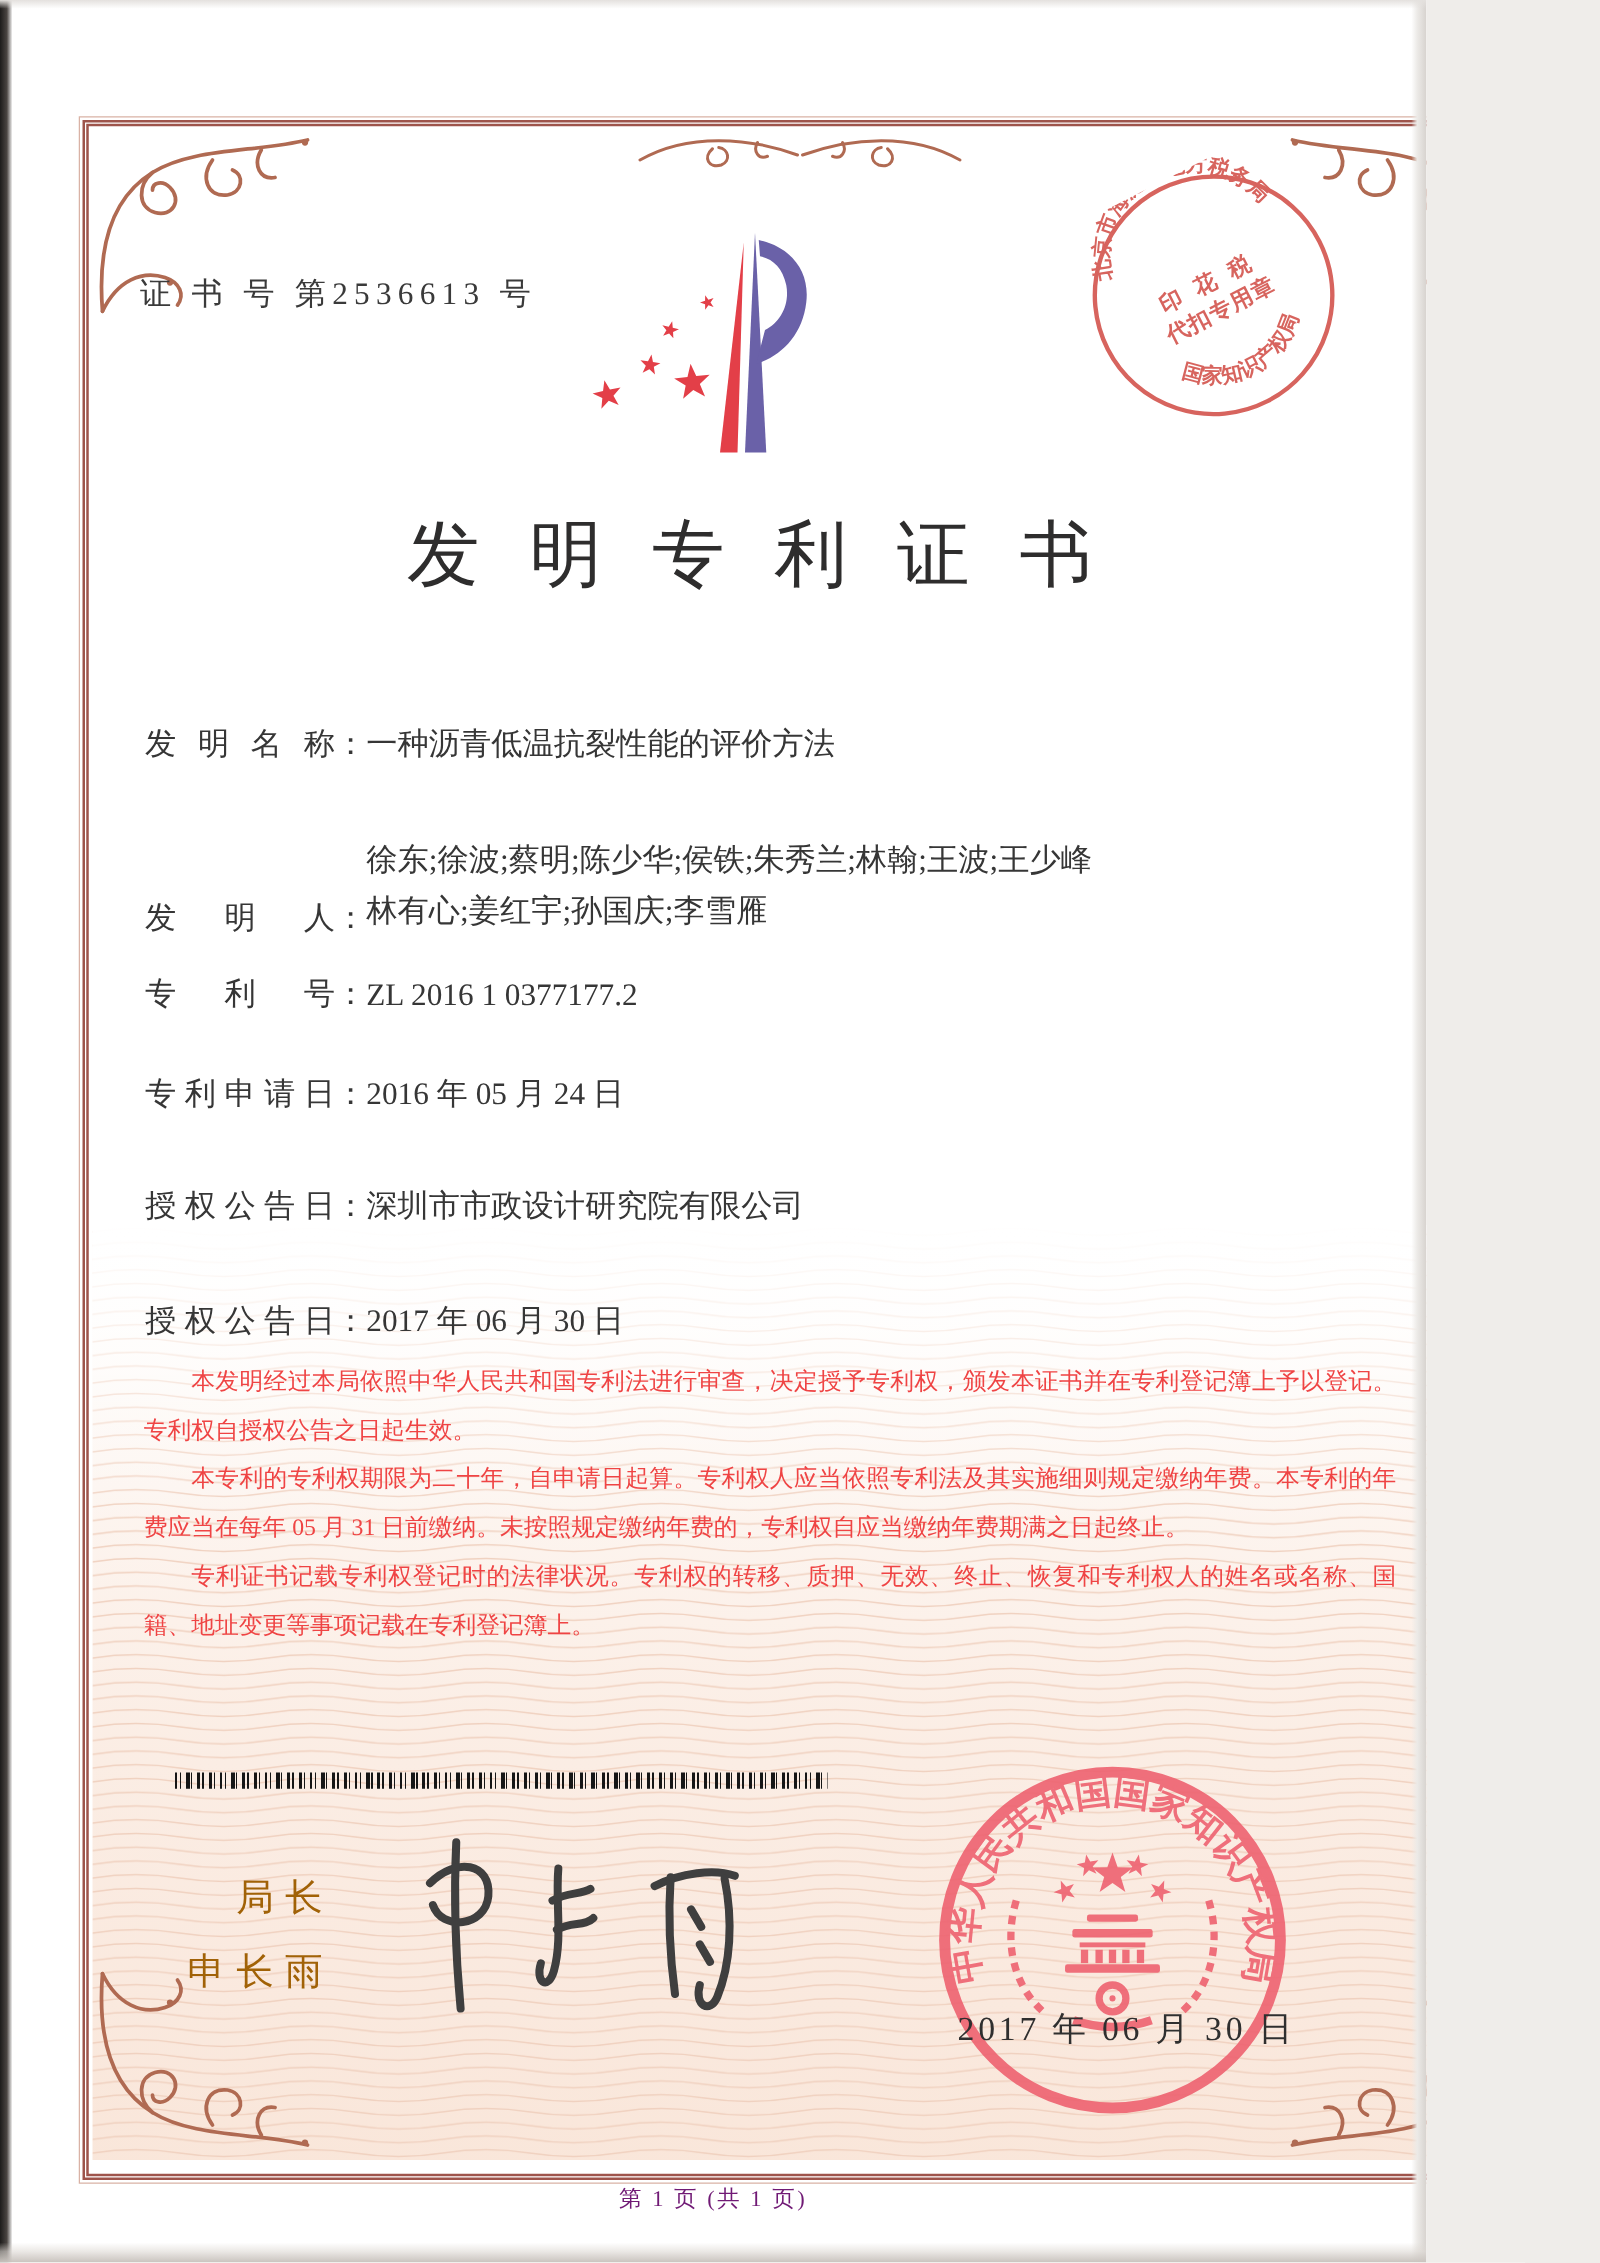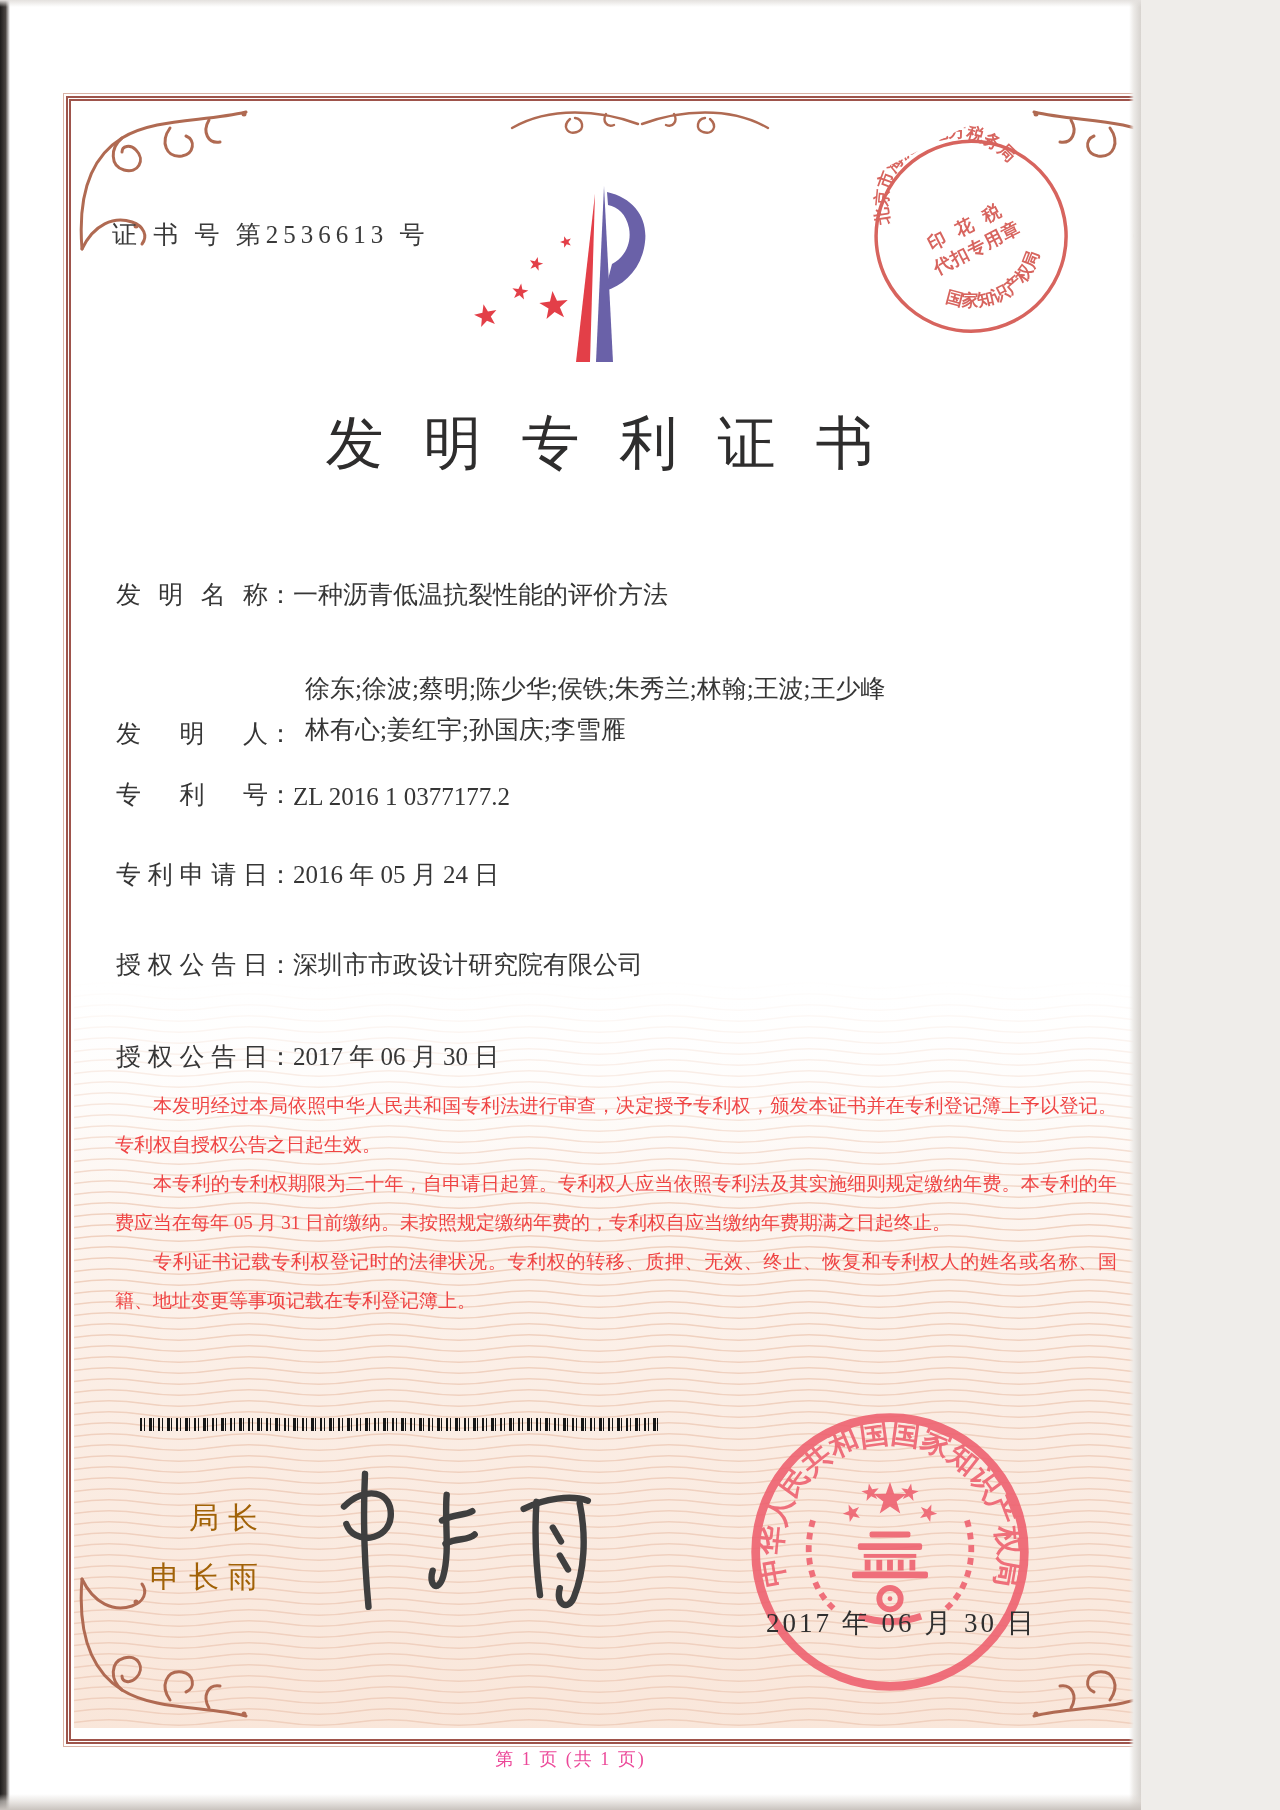--- a/index.html
+++ b/index.html
@@ -44,21 +44,21 @@
   .title{position:absolute;left:0;width:100%;top:405px;text-align:center;font-size:58px;
     letter-spacing:40px;text-indent:40px;color:#2e2d2d;z-index:5;white-space:nowrap;margin-left:29px;}
 
   
   .row{position:absolute;left:116px;font-size:25px;color:#363636;z-index:5;display:flex;align-items:flex-end;}
   .lbl{display:inline-block;width:152px;text-align:justify;text-align-last:justify;flex:none;}
   .colon{flex:none;}
   .val{white-space:nowrap;}
   .row.r-name{top:578px;}
   .row.r-inv{top:668px;}
-  .row.r-inv .val div{line-height:41px;margin-left:12px;}
+  .row.r-inv .val div{line-height:41px;}
   .row.r-pat{top:778px;}
   .row.r-file{top:858px;}
   .row.r-owner{top:948px;}
   .row.r-grant{top:1040px;}
 
   
   .body-text{position:absolute;left:115px;top:1086px;width:1002px;z-index:5;
     font-size:19px;line-height:39px;text-align:justify;color:#ef4444;}
   .body-text p{margin:0;text-indent:2em;}
 
@@ -68,21 +68,21 @@
       #161616 0 2px,rgba(0,0,0,0) 2px 4px,
       #161616 4px 5px,rgba(0,0,0,0) 5px 9px,
       #161616 9px 12px,rgba(0,0,0,0) 12px 13px,
       #161616 13px 14px,rgba(0,0,0,0) 14px 18px);}
   .director{position:absolute;left:150px;top:1498px;z-index:5;font-size:30px;letter-spacing:9px;color:#a16207;text-align:right;}
   .director div{margin-bottom:18px;}
   .signature{position:absolute;left:330px;top:1452px;z-index:6;}
   .seal{position:absolute;left:744px;top:1406px;z-index:5;opacity:.9;}
   .seal-date{position:absolute;left:766px;top:1605px;z-index:7;font-size:27px;letter-spacing:3px;color:#2f2f2f;white-space:nowrap;}
   .footer{position:absolute;left:0;width:100%;top:1747px;text-align:center;font-size:18px;
-    letter-spacing:2px;color:#ec4899;z-index:5;}
+    letter-spacing:2px;color:#701a75;z-index:5;}
 </style>
 </head>
 <body>
 
 <div class="page">
 
   <svg width="0" height="0" style="position:absolute">
     <defs>
       <path id="star" d="M0,-10 L2.35,-3.24 9.51,-3.09 3.8,1.24 5.88,8.09 0,4 -5.88,8.09 -3.8,1.24 -9.51,-3.09 -2.35,-3.24 Z"></path>
       <g id="flourish" fill="none" stroke="#b06a52" stroke-width="3" stroke-linecap="round">

